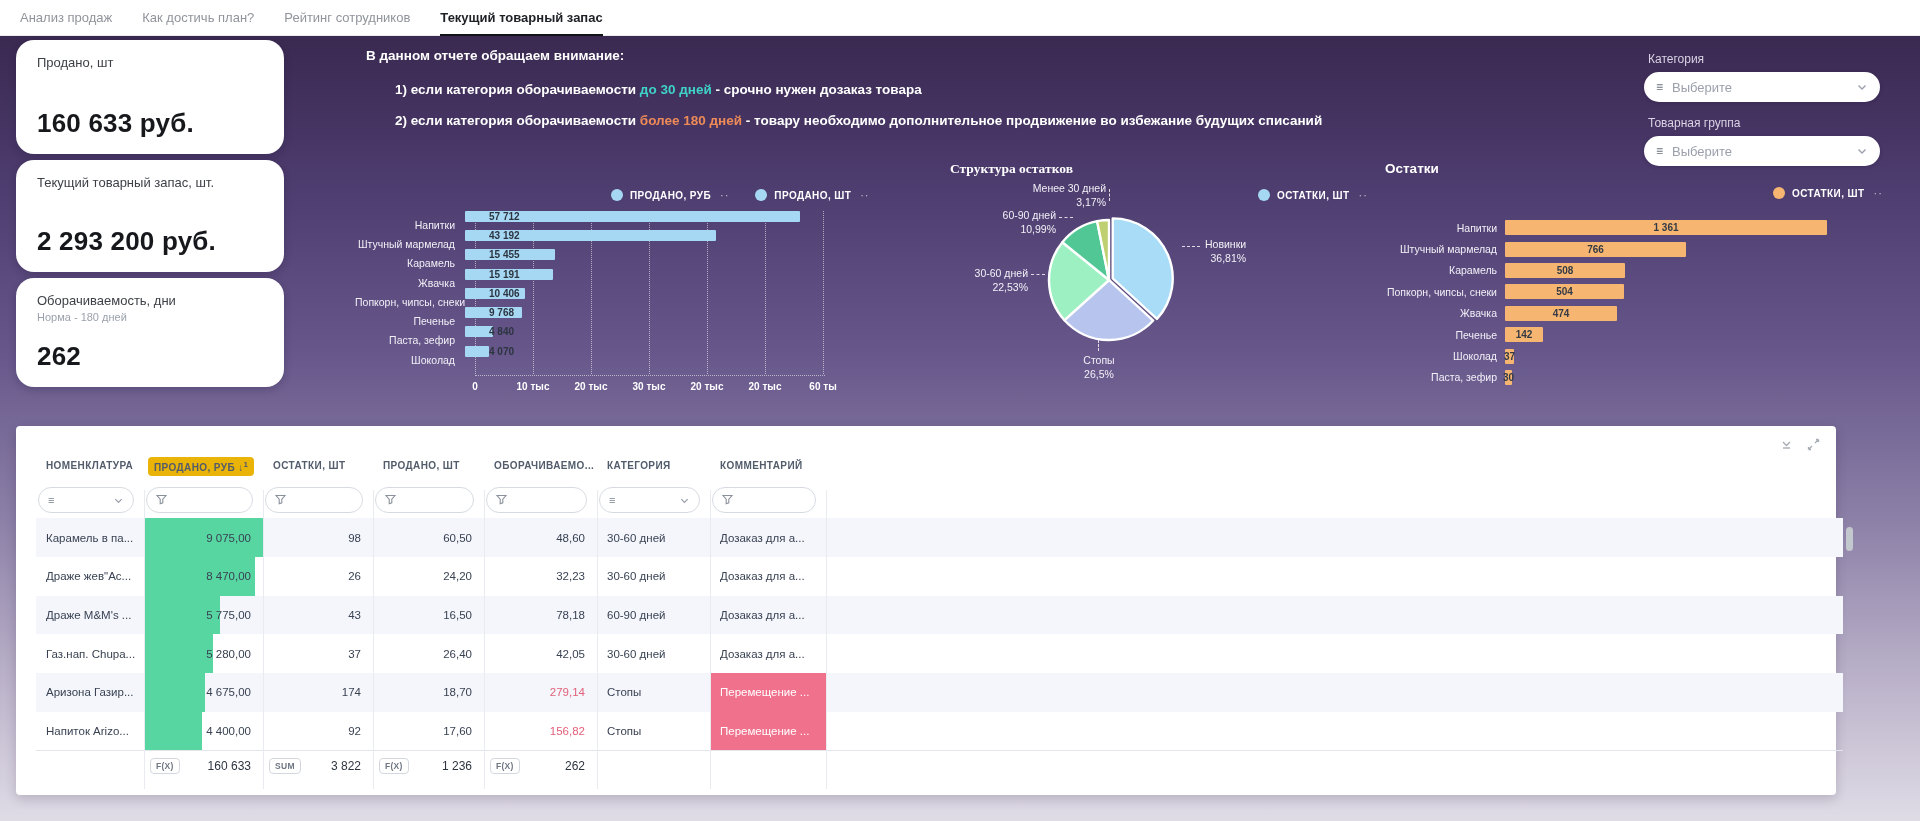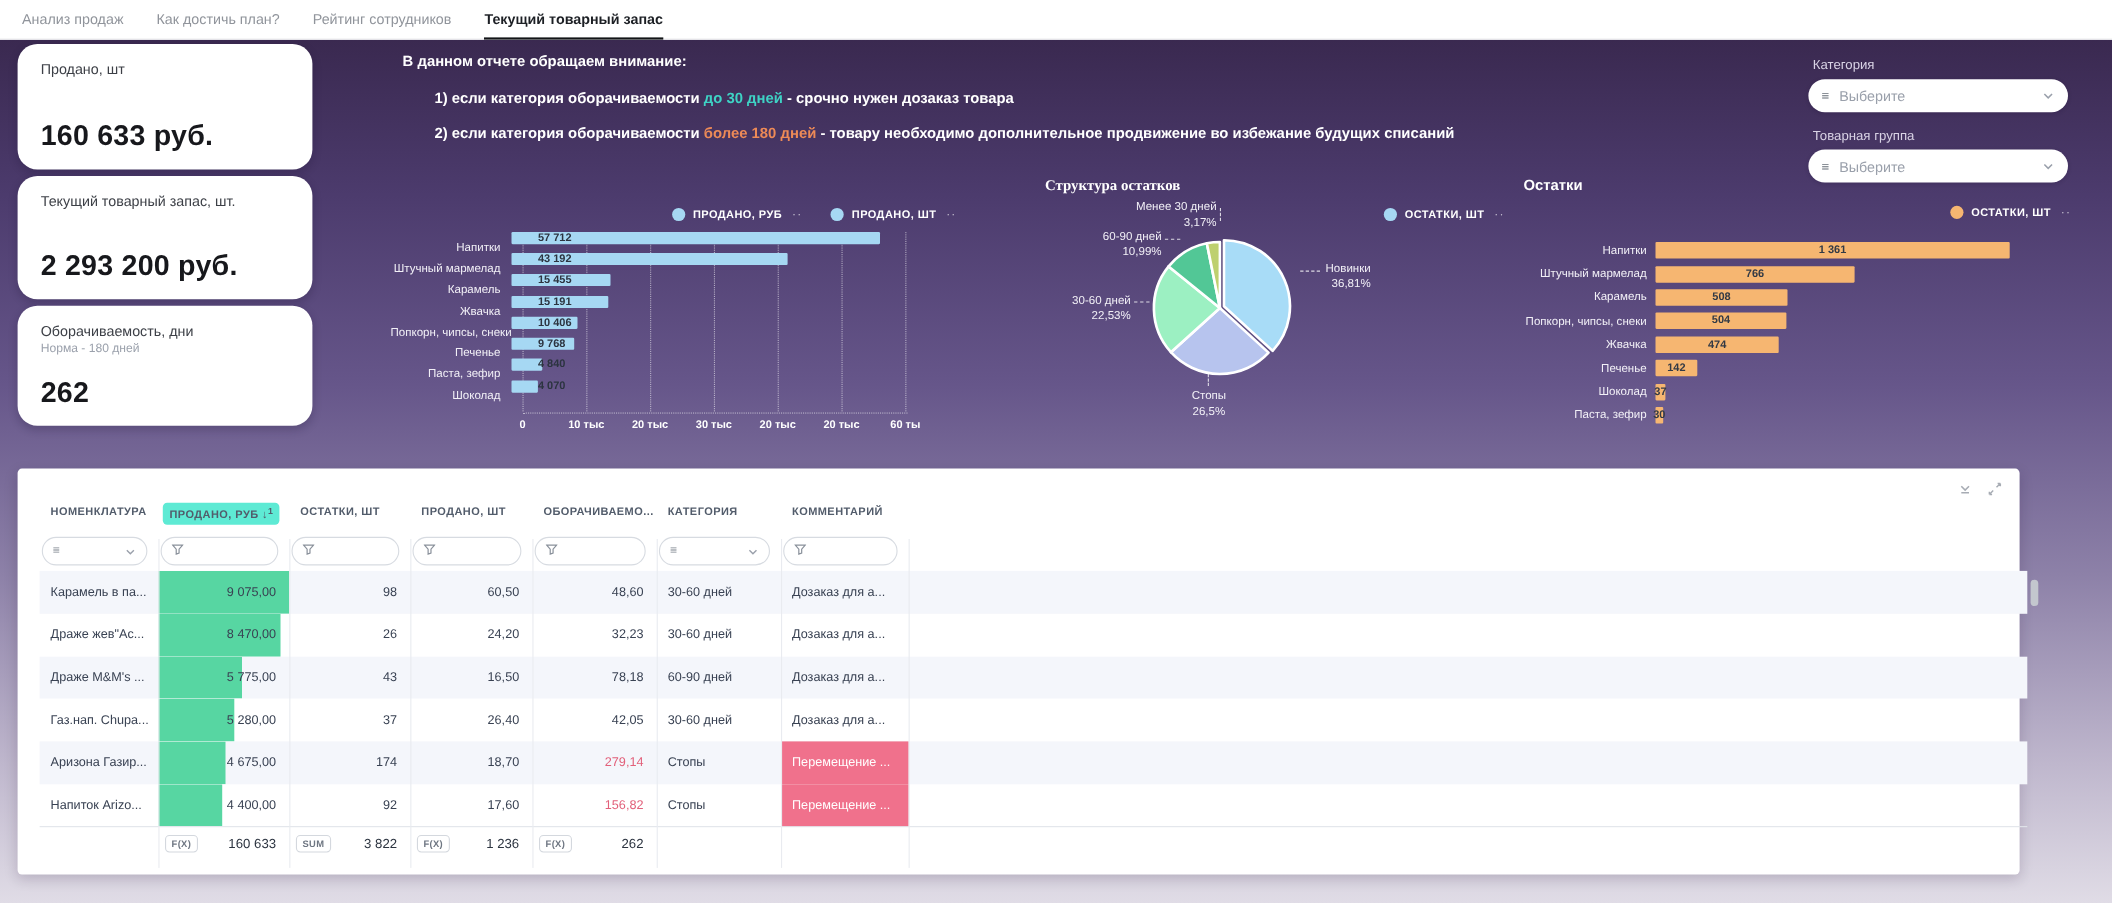--- a/index.html
+++ b/index.html
@@ -83,21 +83,21 @@
   .filter-placeholder{font-size:13px;color:#9aa0ab;}
   .chev{margin-left:auto;display:flex;}
 
   
   .table-card{position:absolute;left:16px;top:390px;width:1820px;height:369px;background:#fff;border-radius:4px;box-shadow:0 4px 12px rgba(25,12,46,.18);}
   .tc-icons{position:absolute;top:12px;right:16px;display:flex;gap:14px;z-index:3;}
   .tc-icons svg{cursor:pointer;}
   .tbl{position:absolute;left:20px;top:28px;width:1807px;}
   .tbl-row{display:grid;grid-template-columns:108px 119px 110px 111px 113px 113px 116px 1fr;}
   .th{font-size:10px;font-weight:700;color:#525c6b;letter-spacing:.4px;padding:6px 6px 6px 10px;white-space:nowrap;overflow:hidden;cursor:pointer;}
-  .th-sort-wrap{display:inline-block;background:#5eead4;border-radius:4px;padding:3px 6px;margin:-3px 0 0 -6px;}
+  .th-sort-wrap{display:inline-block;background:#eab308;border-radius:4px;padding:3px 6px;margin:-3px 0 0 -6px;}
   .sort-arrow{color:#525c6b;font-size:10px;}
   .sort-idx{font-size:8px;vertical-align:super;}
   .filter-row{height:36px;align-items:center;}
   .fcell{padding:0 10px 0 2px;display:flex;align-items:center;}
   .fwidget{height:26px;border:1px solid #d7dbe1;border-radius:13px;background:#fff;display:flex;align-items:center;padding:0 9px;width:100%;gap:6px;cursor:text;}
   .fwidget .eq-icon{font-size:11px;color:#7c838d;}
   .fwidget.fselect{cursor:pointer;}
   .data-row{height:38.7px;}
   .data-row.odd{background:#f4f6fb;}
   .cell{font-size:11.5px;color:#394253;display:flex;align-items:center;white-space:nowrap;overflow:hidden;}

